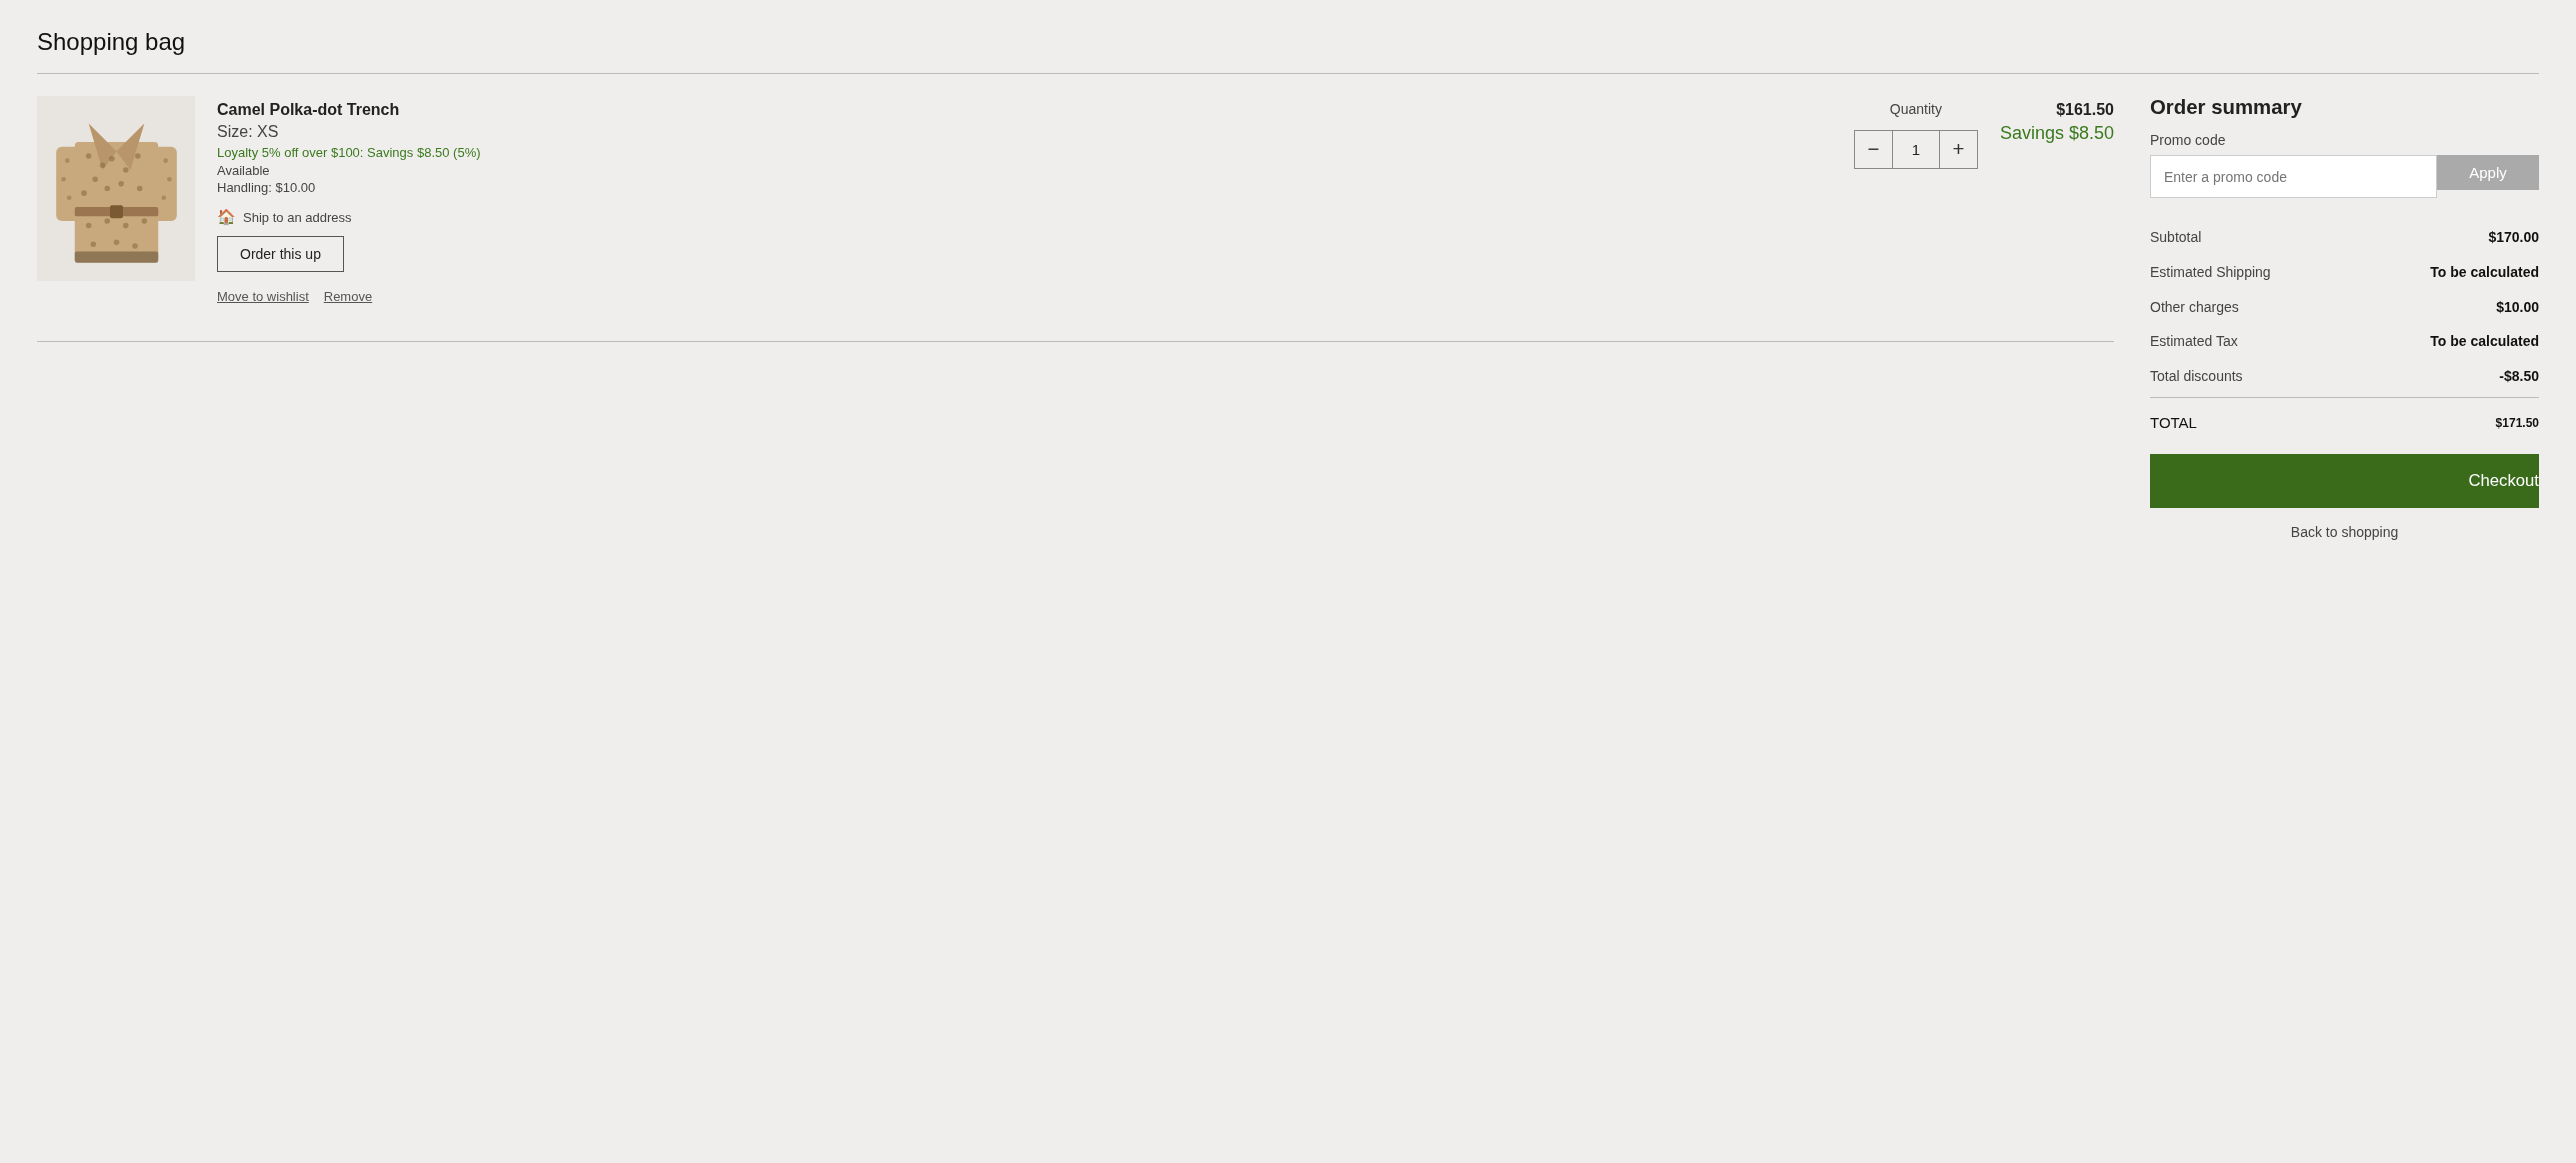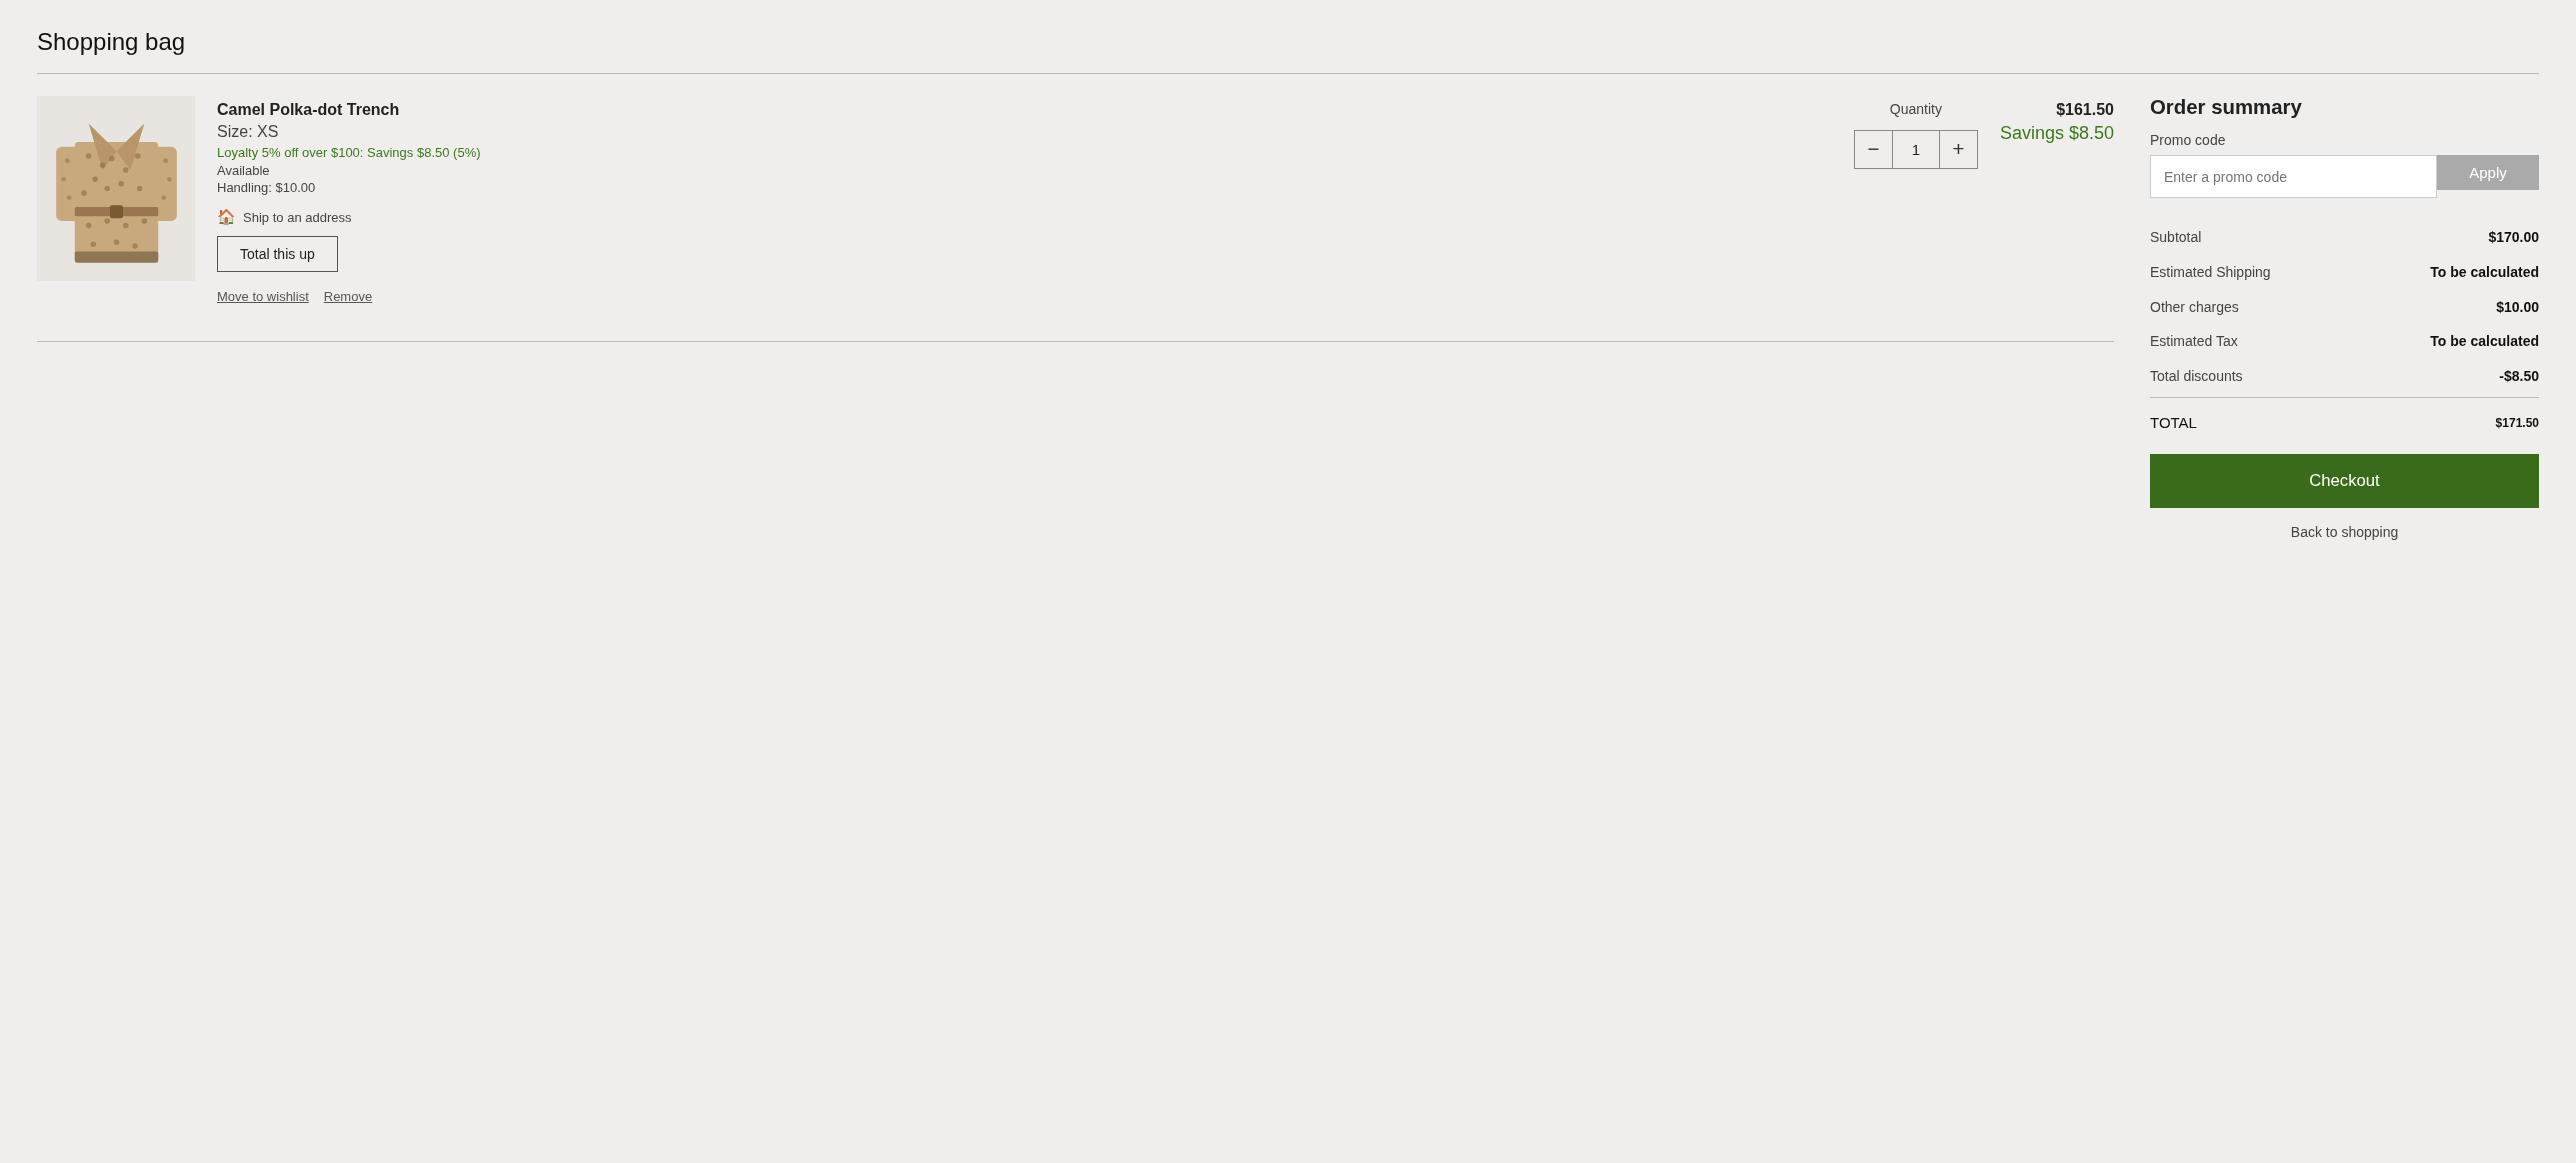--- a/index.html
+++ b/index.html
@@ -311,20 +311,21 @@
     .checkout-btn {
       width: 100%;
       height: 54px;
       background: #3a6b1a;
       color: #fff;
       border: none;
       font-size: 16.7px;
       cursor: pointer;
       margin-top: 9.3px;
       margin-bottom: 16.7px;
+      text-align: right;
     }
 
     .back-to-shopping {
       text-align: center;
       font-size: 14px;
       color: #444;
       cursor: pointer;
       text-decoration: none;
       display: block;
     }
@@ -392,21 +393,21 @@
         <div class="product-size">Size: XS</div>
         <div class="loyalty-discount">Loyalty 5% off over $100: Savings $8.50 (5%)</div>
         <div class="availability">Available</div>
         <div class="handling">Handling: $10.00</div>
 
         <div class="ship-to">
           <span class="ship-icon">🏠</span>
           <span>Ship to an address</span>
         </div>
 
-        <button class="pick-up-btn">Total this up</button>
+        <button class="pick-up-btn">Order this up</button>
 
         <div class="action-links">
           <button class="action-link">Move to wishlist</button>
           <button class="action-link">Remove</button>
         </div>
       </div>
 
       <div class="quantity-section">
         <div class="quantity-label">Quantity</div>
         <div class="quantity-controls">

